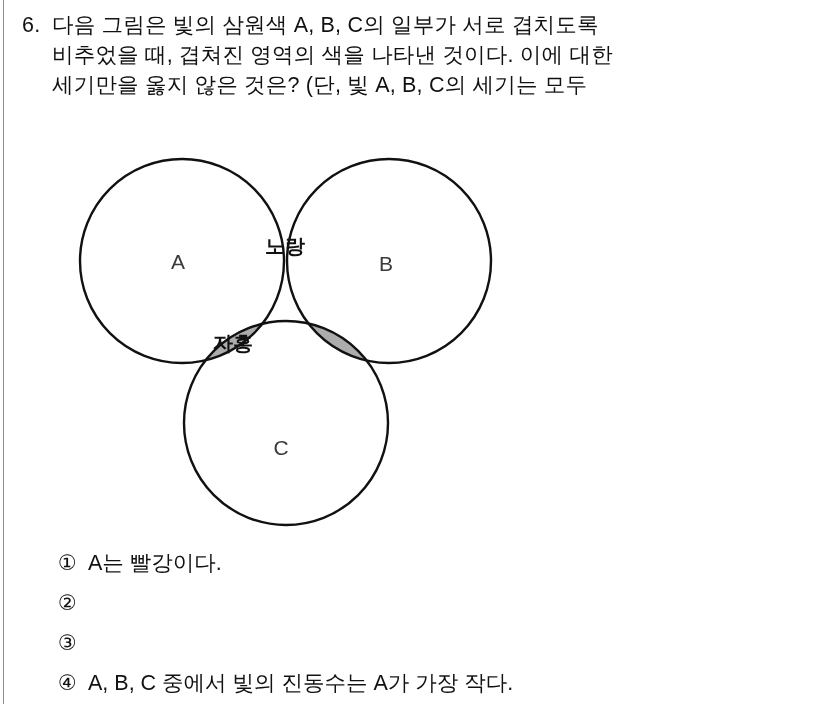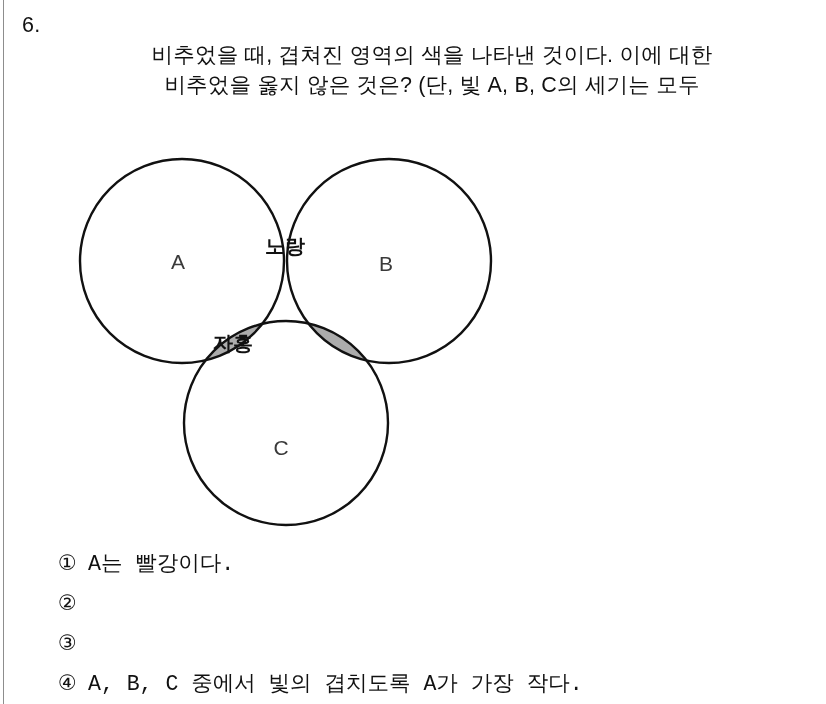--- a/index.html
+++ b/index.html
@@ -44,21 +44,20 @@
 
   #question-number {
     width: 30px;
     flex: 0 0 30px;
     font-size: 21.5px;
     line-height: 30px;
   }
 
   .q-indent {
     padding-left: 30px;
-    justify-content: center;
   }
 
   
   #venn-figure {
     position: absolute;
     left: 40px;
     top: 138px;
     width: 460px;
     height: 400px;
   }
@@ -104,37 +103,37 @@
     line-height: 32px;
     white-space: pre;
   }
   .choice-marker {
     flex: 0 0 30px;
     width: 30px;
     font-size: 21px;
   }
   .choice-text {
     flex: 1 1 auto;
-    font-family: Liberation Mono, monospace;
   }
 </style>
 </head>
 <body>
 
 <div id="page-left-rule"></div>
 
 <div id="question-block">
   <div class="q-line">
     <span id="question-number">6.</span>
+    <span>다음 그림은 빛의 삼원색 A, B, C의 일부가 서로 겹치도록</span>
   </div>
   <div class="q-line q-indent">
     <span>비추었을 때, 겹쳐진 영역의 색을 나타낸 것이다. 이에 대한</span>
   </div>
   <div class="q-line q-indent">
-    <span>비추었을 옳지 않은 것은? (단, 빛 A, B, C의 세기는 모두</span>
+    <span>세기만을 옳지 않은 것은? (단, 빛 A, B, C의 세기는 모두</span>
   </div>
 </div>
 
 <div id="venn-figure">
   <svg id="venn-svg" width="460" height="400" viewBox="26 140 460 400" xmlns="http://www.w3.org/2000/svg">
     <defs>
       <clipPath id="clip-A">
           <circle id="cp-A" cx="168" cy="263" r="102"></circle>
         </clipPath>
       <clipPath id="clip-B">
@@ -184,15 +183,15 @@
     <span class="choice-text">A는 빨강이다.</span>
   </div>
   <div class="choice-row">
     <span class="choice-marker">②</span>
   </div>
   <div class="choice-row">
     <span class="choice-marker">③</span>
   </div>
   <div class="choice-row">
     <span class="choice-marker">④</span>
-    <span class="choice-text">A, B, C 중에서 빛의 겹치도록 A가 가장 작다.</span>
+    <span class="choice-text">A, B, C 중에서 빛의 진동수는 A가 가장 작다.</span>
   </div>
 </div>
 
 </body></html>

